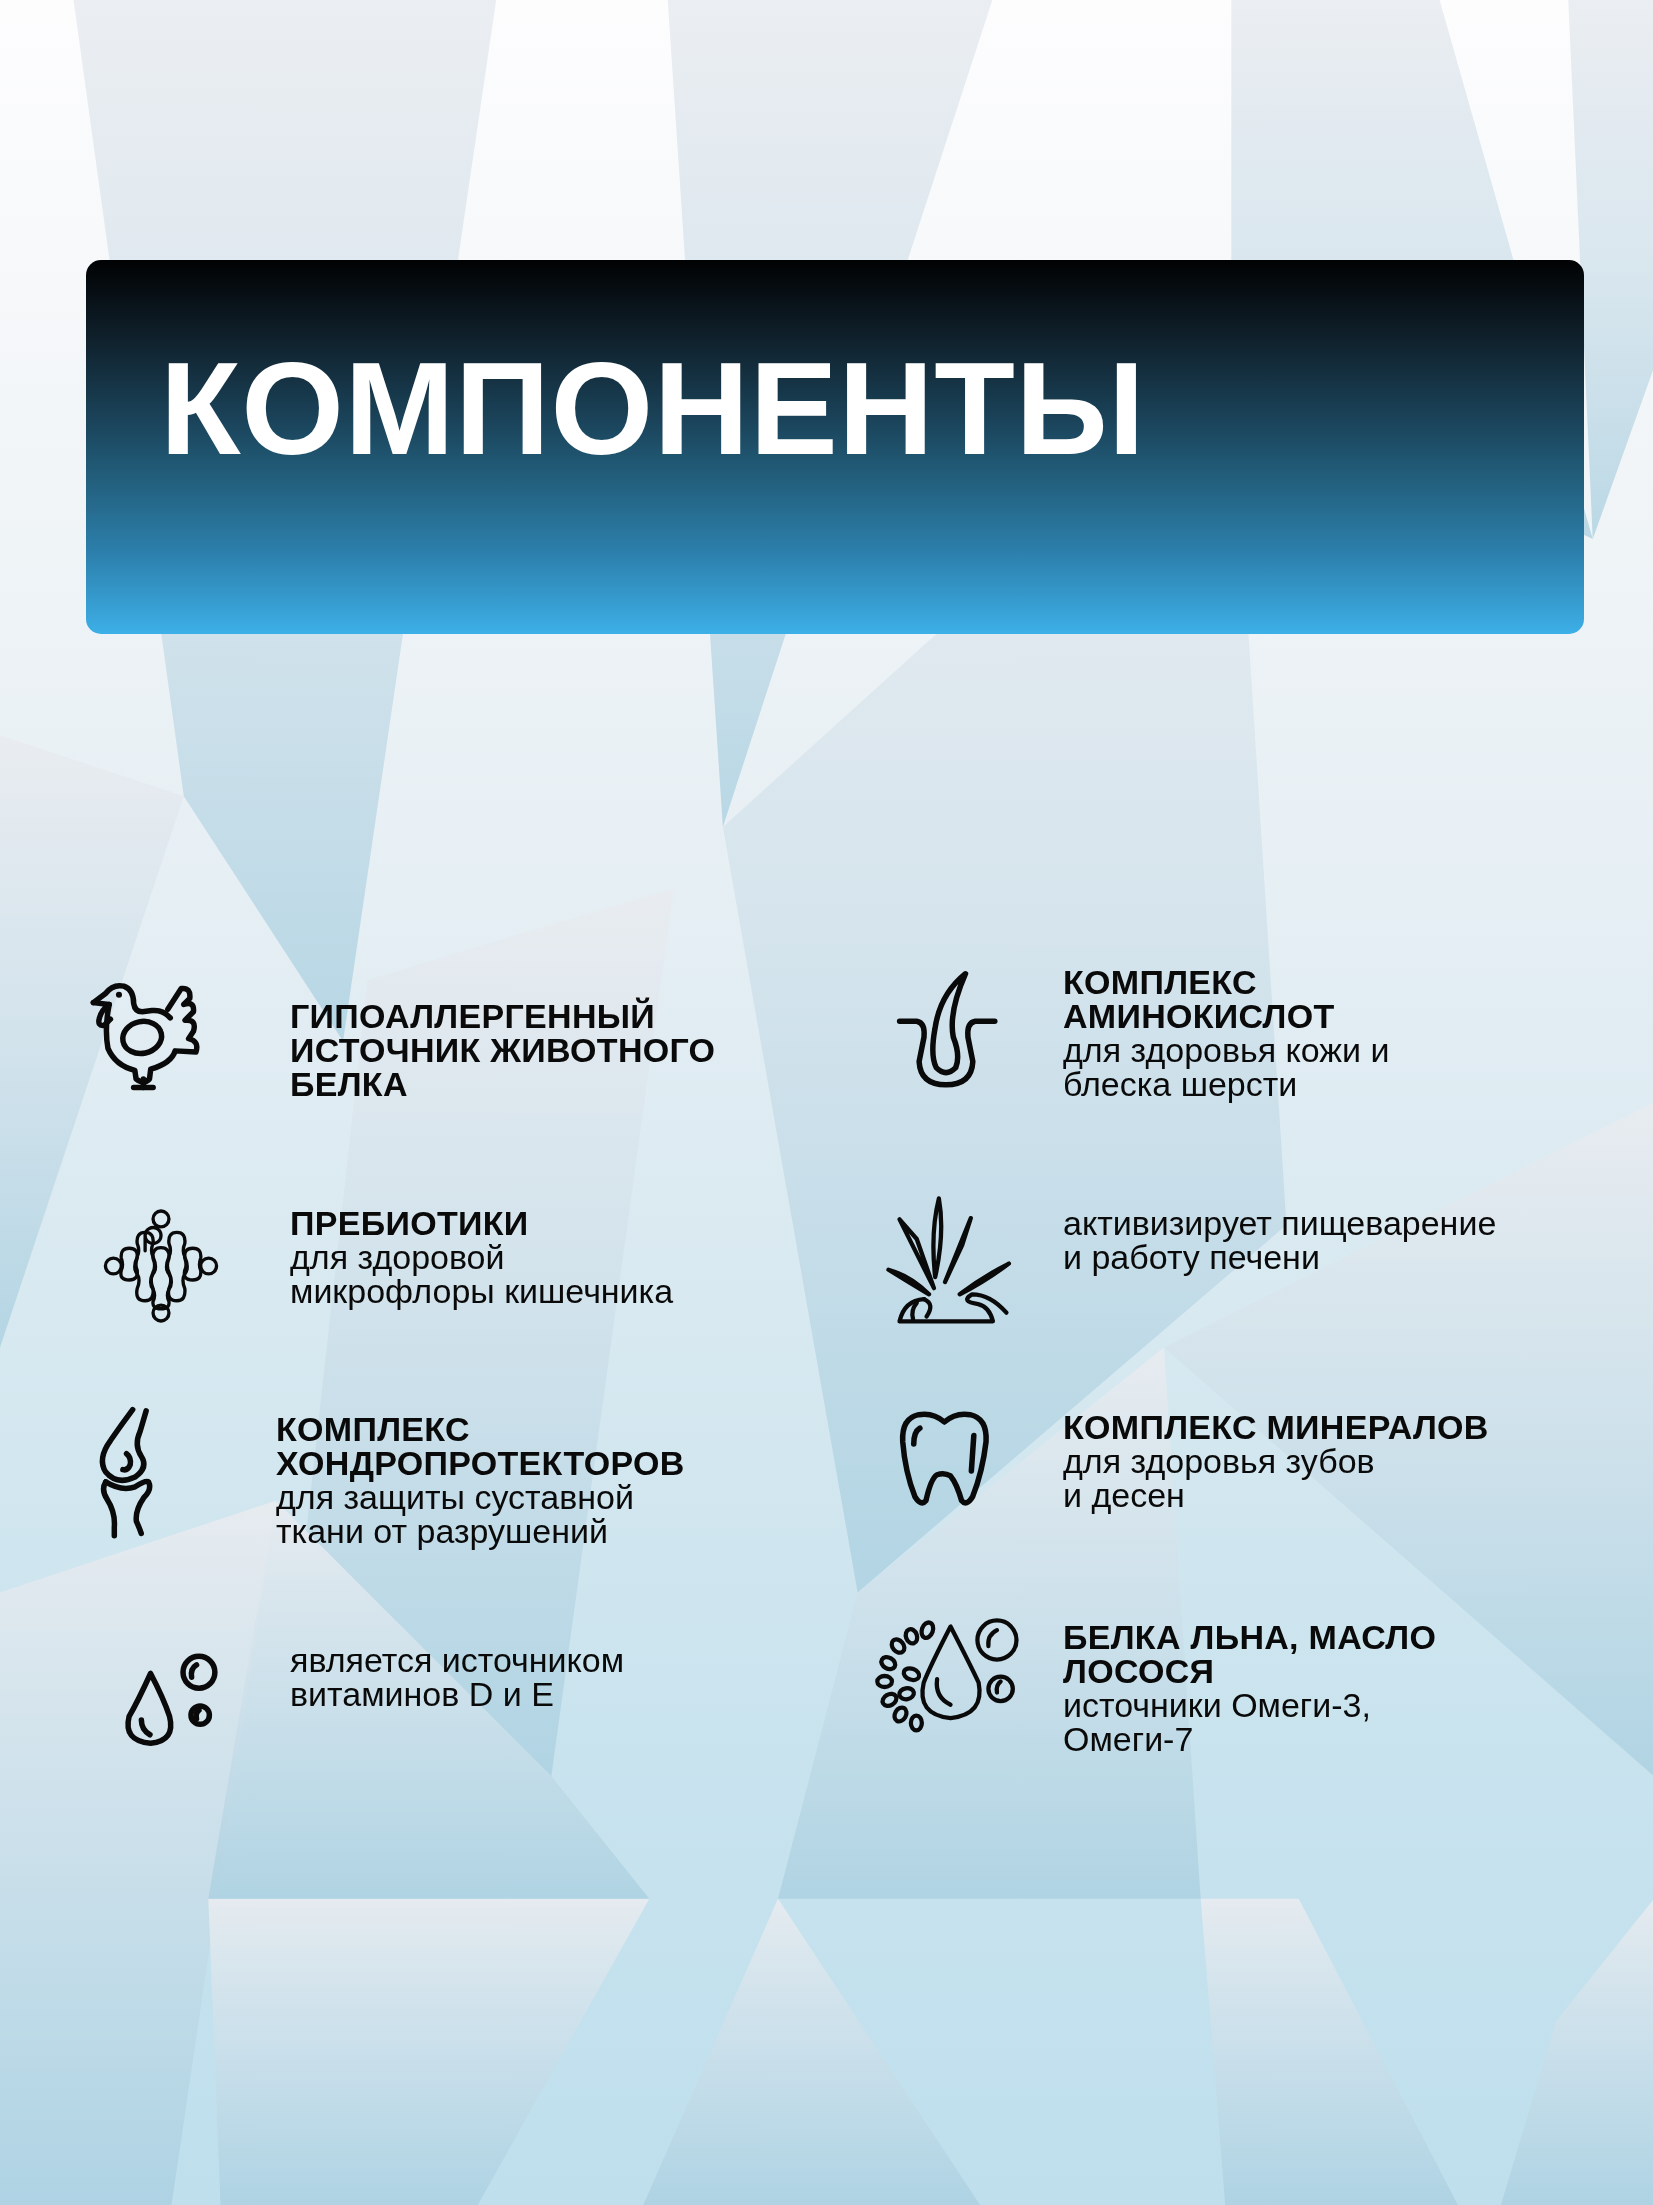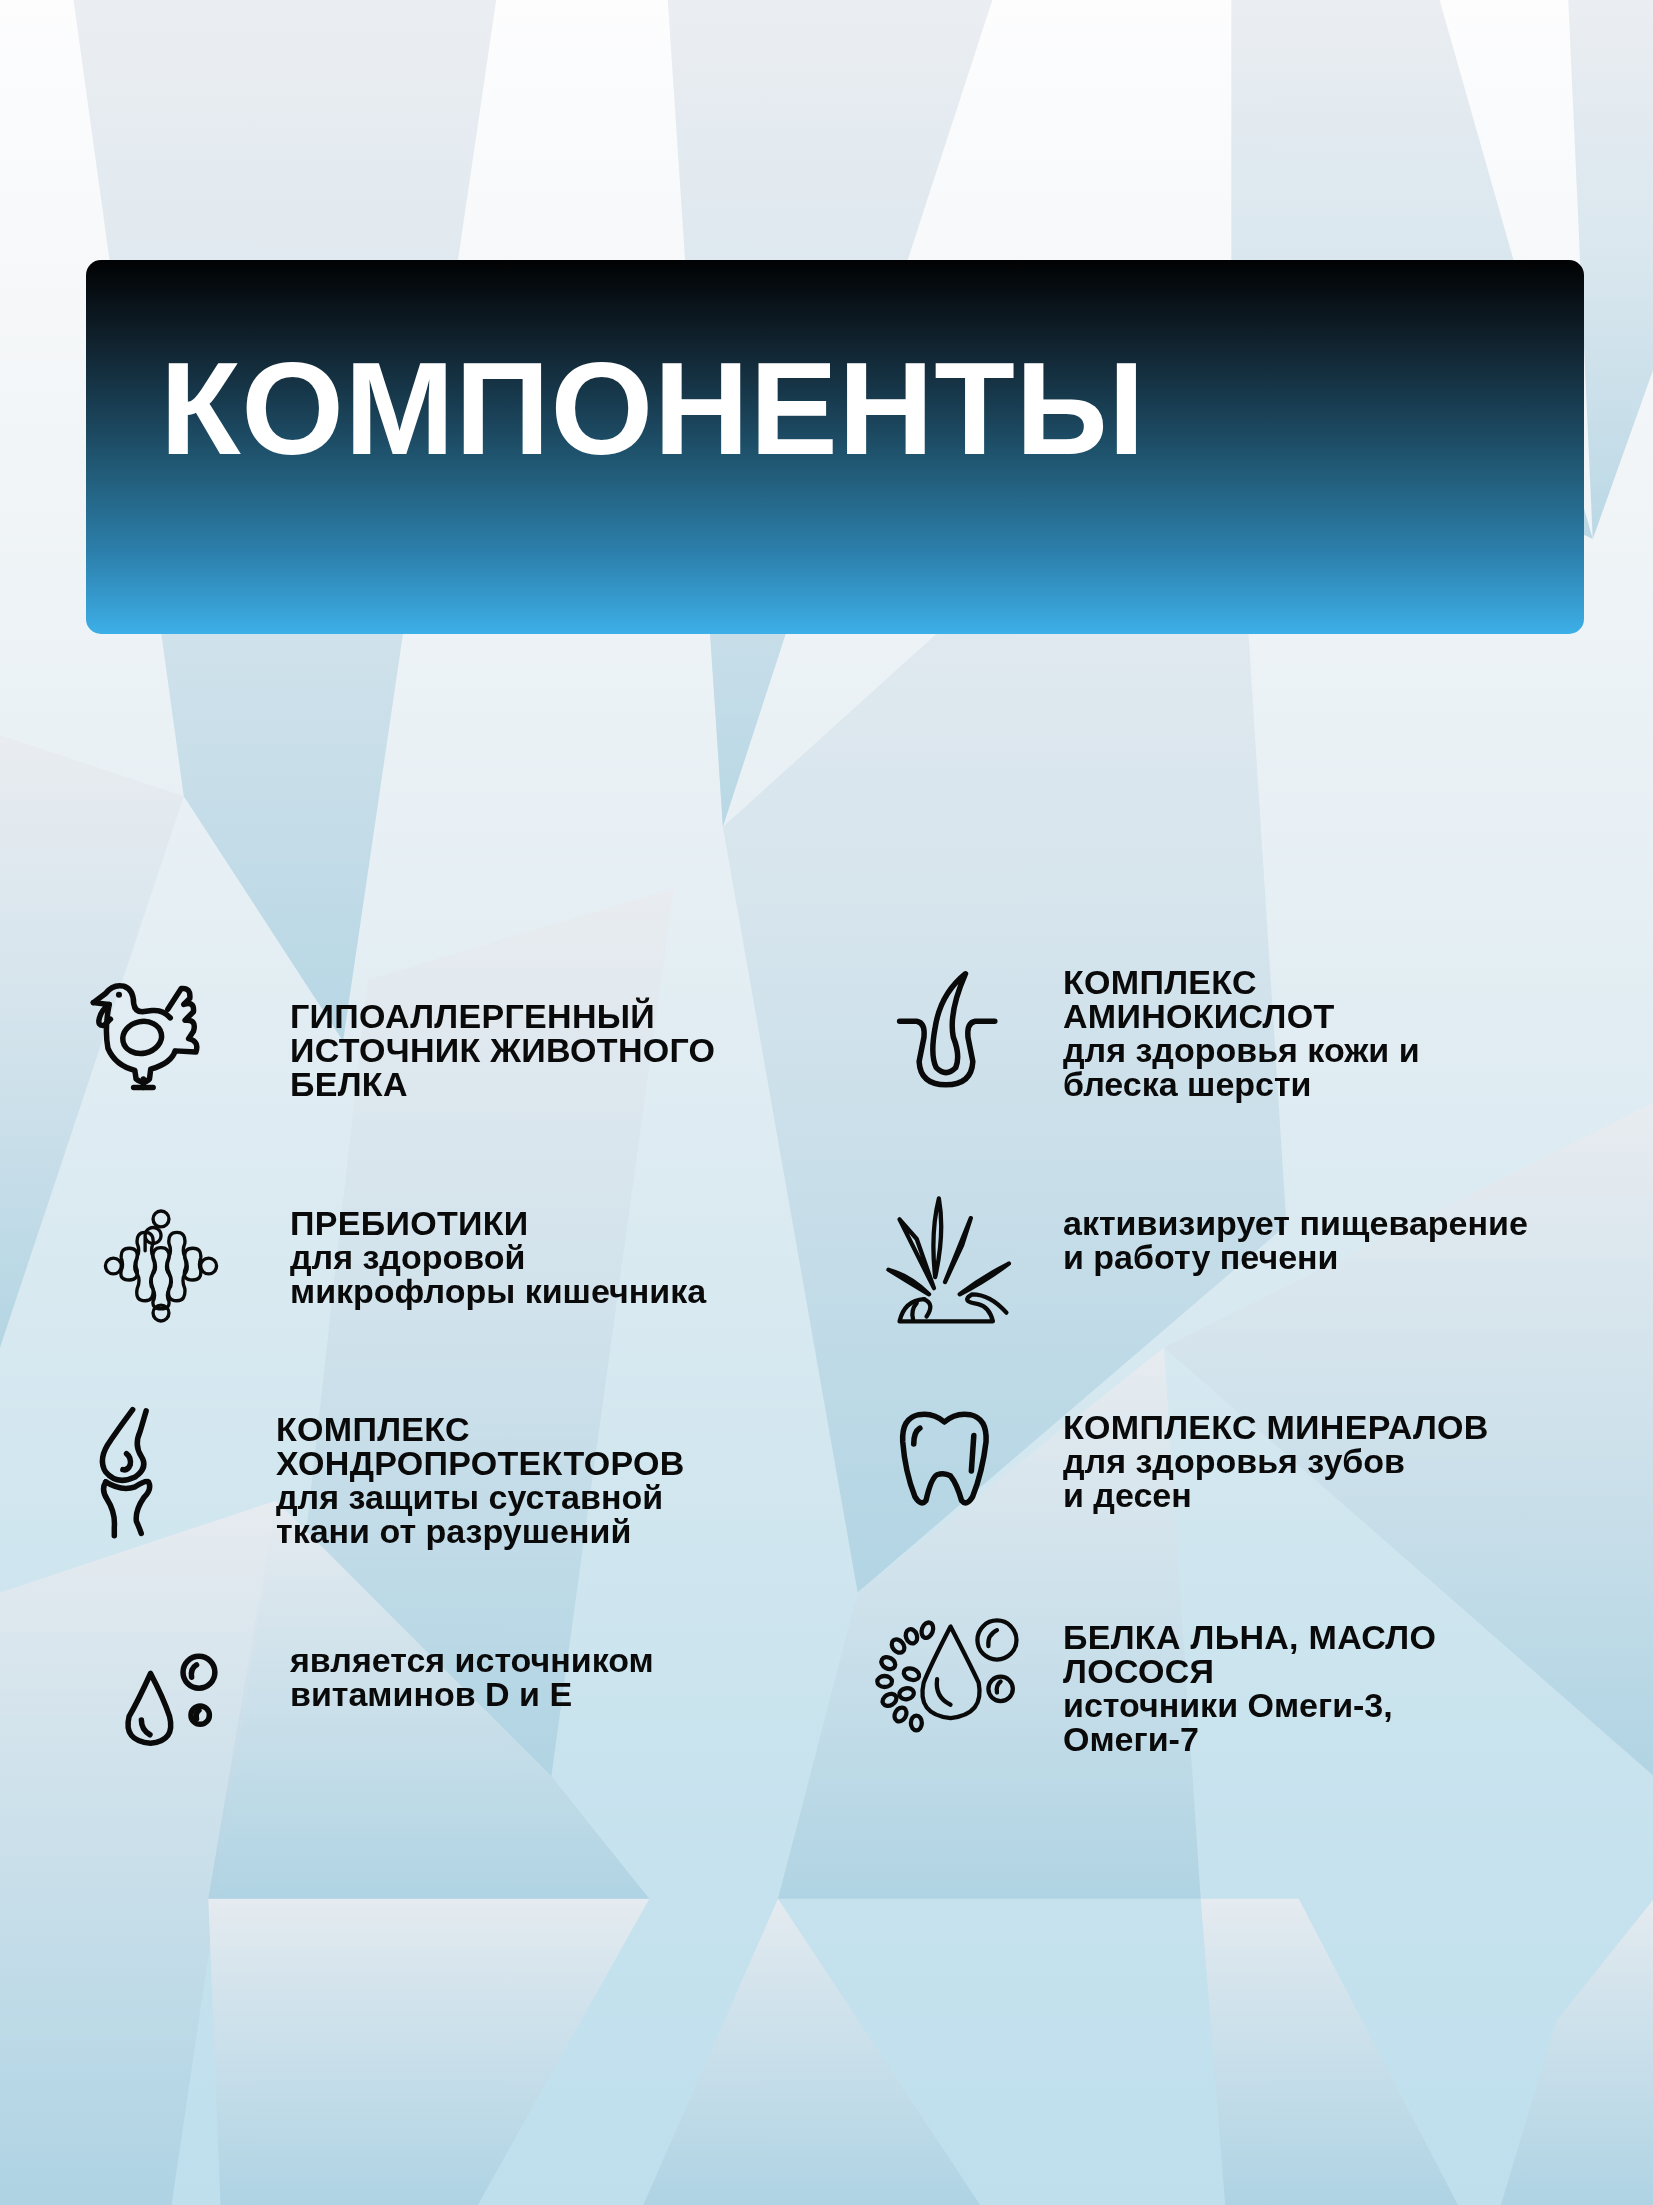--- a/index.html
+++ b/index.html
@@ -12,21 +12,21 @@
     border-radius:15px; overflow:hidden; z-index:2;
     background: linear-gradient(180deg, #010203 0%, #0f1f2a 20%, #1a4258 42%, #23617f 60%, #2c7fab 78%, #3aa6dc 96%, #3cb0e8 100%);
   }
   .banner-title { position:absolute; left:74px; top:83px; margin:0;
     font-family:"Liberation Sans", sans-serif; font-weight:700; font-size:132px;
     letter-spacing:0.6px; line-height:1; color:#ffffff; }
   .item { position:absolute; z-index:3; }
   .icon { position:absolute; z-index:3; }
   .icon svg { width:100%; height:100%; overflow:visible; }
   .ttl { font-weight:700; font-size:34px; line-height:34px; letter-spacing:0.3px; text-transform:none; white-space:pre-line; }
-  .desc { font-weight:700; font-size:34px; line-height:34px; white-space:pre-line; }
+  .desc { font-weight:400; font-size:34px; line-height:34px; white-space:pre-line; }
   .stroke { fill:none; stroke:#0a0a0a; stroke-width:9; stroke-linecap:round; stroke-linejoin:round; }
 </style>
 </head>
 <body>
 
 <svg class="facets" width="1654" height="2205" viewBox="0 0 2700 3600" preserveAspectRatio="none">
   <defs>
     <linearGradient id="facetGrad" x1="0" y1="0" x2="0" y2="1">
       <stop offset="0" stop-color="#e9ecf0" stop-opacity="0.9"></stop>
       <stop offset="0.45" stop-color="#cfe0ea" stop-opacity="0.7"></stop>

